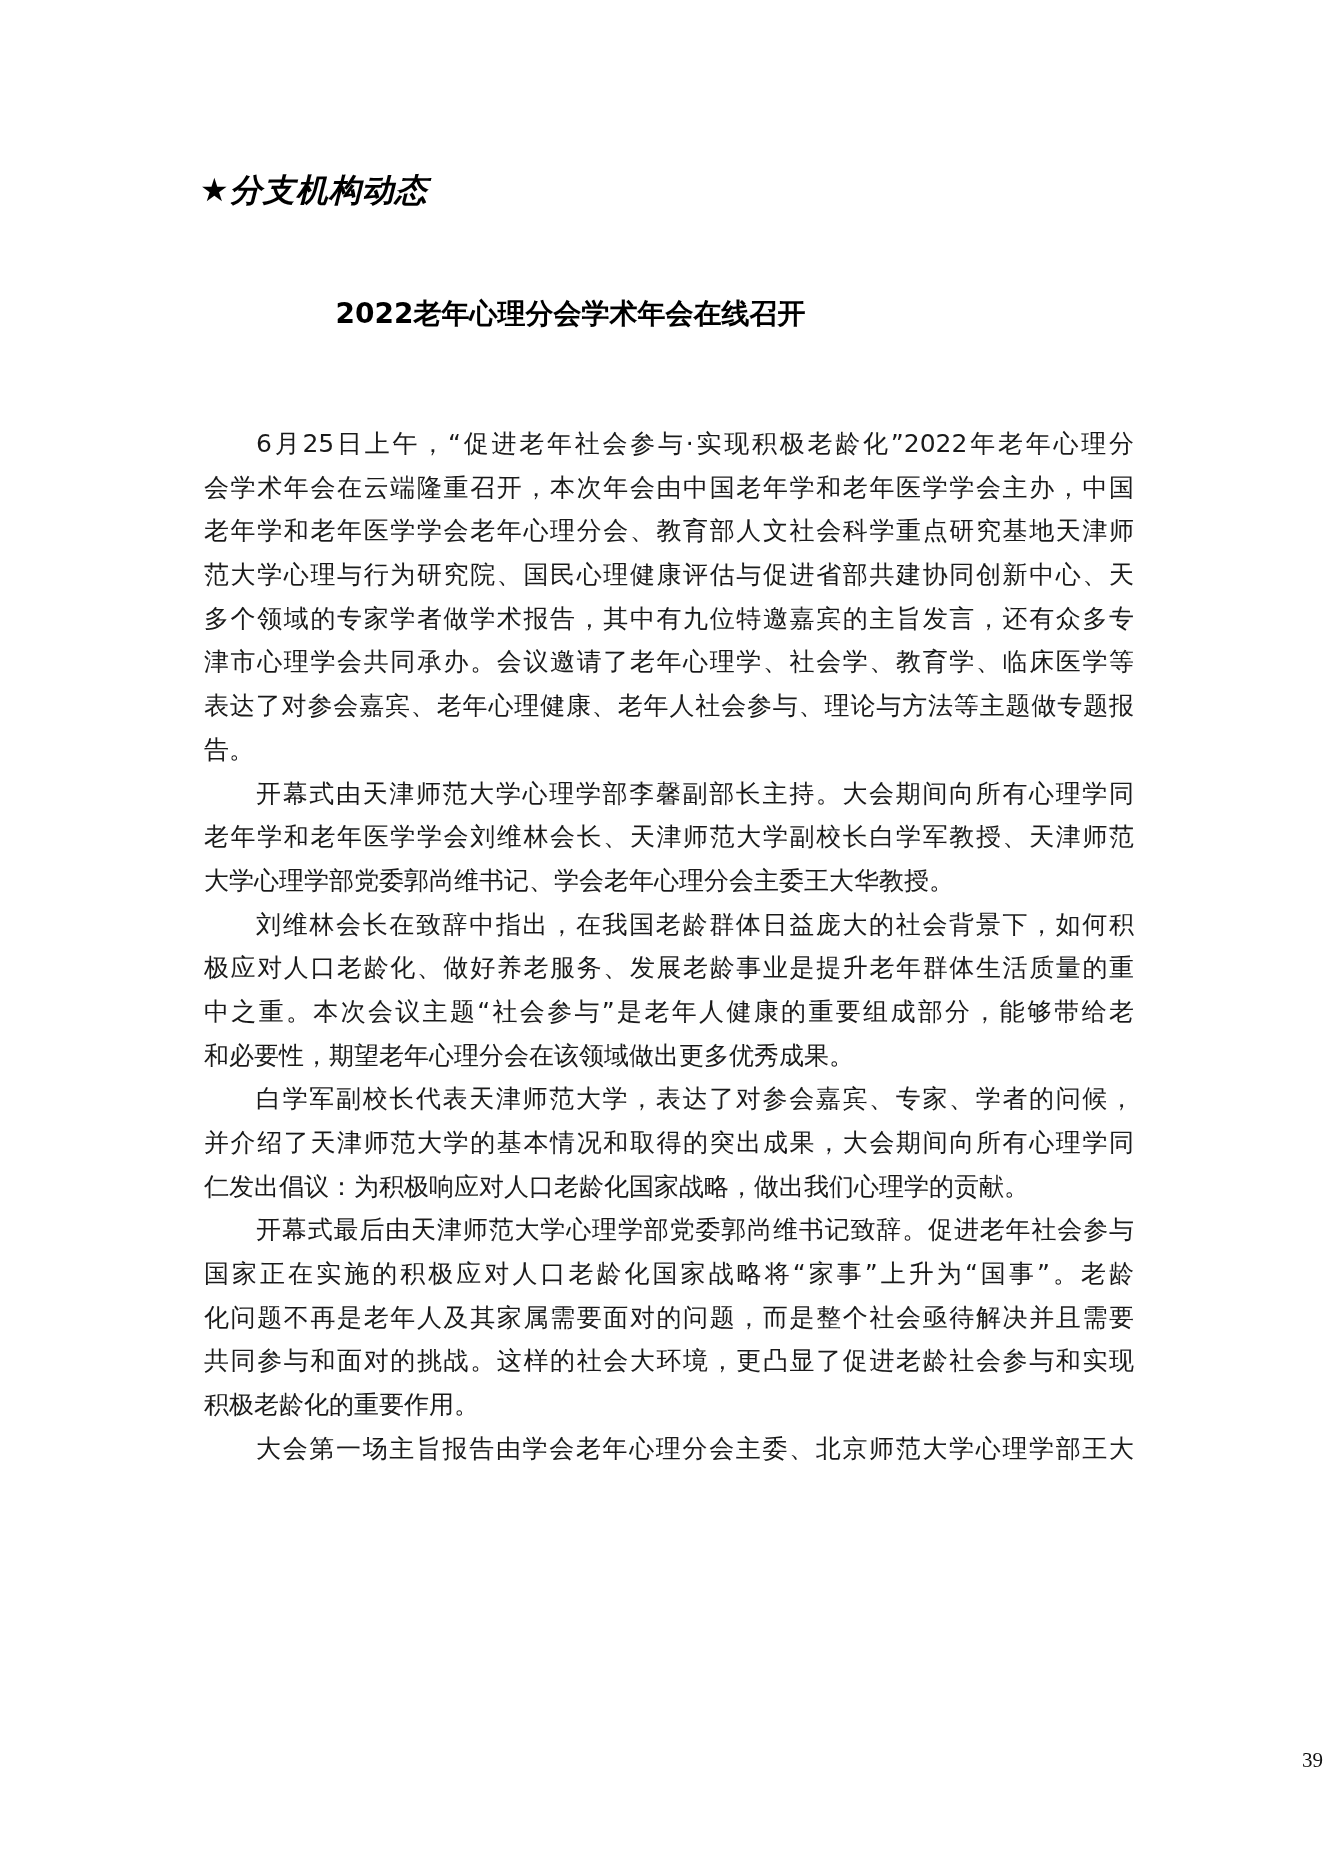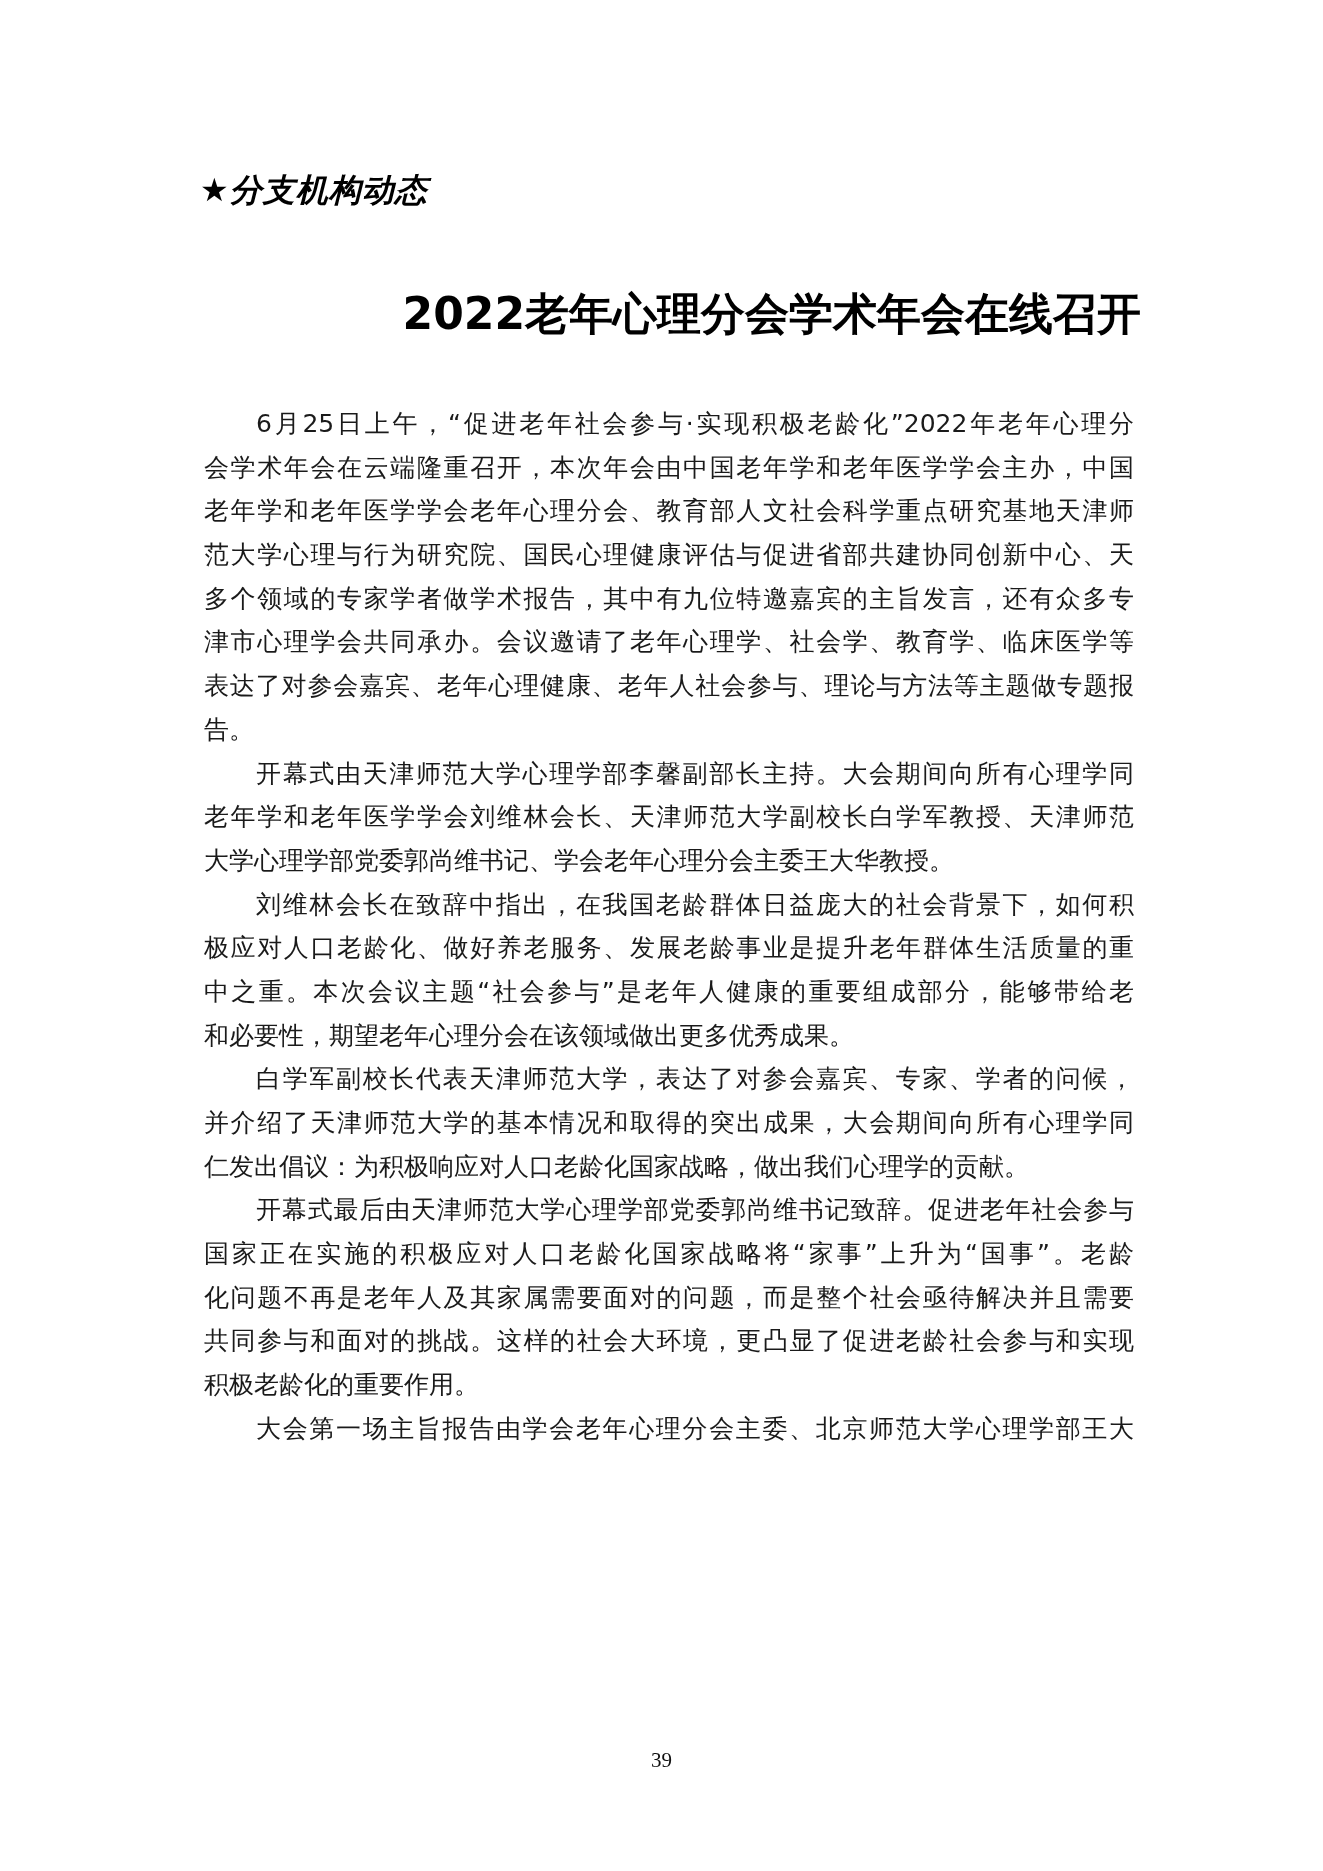--- a/index.html
+++ b/index.html
@@ -33,32 +33,32 @@
       letter-spacing: 1px;
       color: #000000;
       white-space: nowrap;
       font-style: italic;
     }
     .article-title {
       position: absolute;
       left: 0;
       width: 1141px;
       top: 290px;
-      text-align: right;
+      text-align: center;
       font-family: "DejaVu Sans", "Liberation Sans", sans-serif;
       font-weight: bold;
-      font-size: 44px;
+      font-size: 28px;
       line-height: 48px;
       color: #000000;
       white-space: nowrap;
     }
     .body {
       position: absolute;
       left: 204px;
-      top: 402px;
+      top: 422px;
       width: 930px;
     }
     .line {
       display: block;
       height: 43.7px;
       line-height: 43.7px;
       font-size: 25px;
       white-space: nowrap;
       text-align: justify;
       text-align-last: justify;
@@ -70,21 +70,21 @@
       padding-left: 52px;
     }
     .line.last {
       text-align-last: left;
     }
     .page-number {
       position: absolute;
       left: 0;
       width: 1323px;
       top: 1746px;
-      text-align: center;
+      text-align: right;
       font-family: "Liberation Serif", "DejaVu Serif", serif;
       font-size: 21px;
       line-height: 28px;
       color: #111111;
     }
   </style>
 </head>
 <body>
 
 <div class="page">

